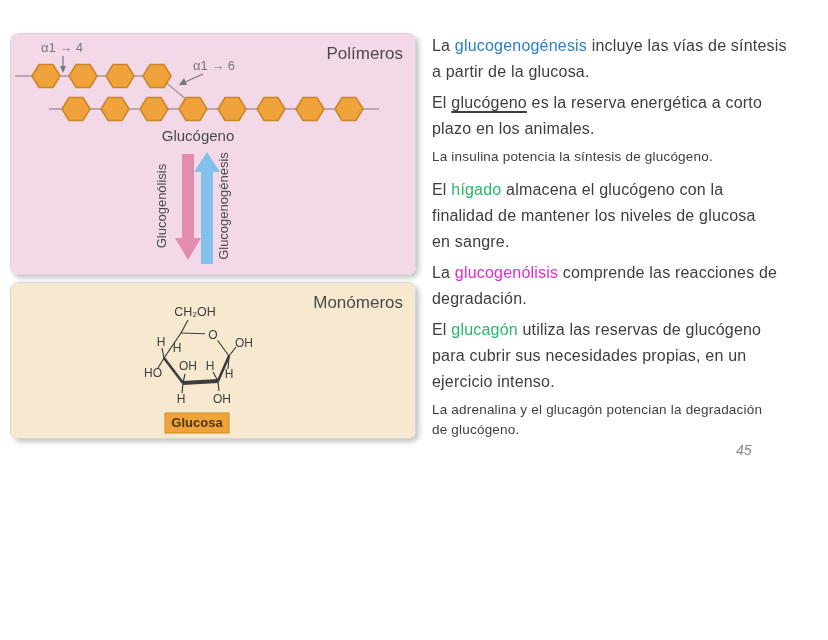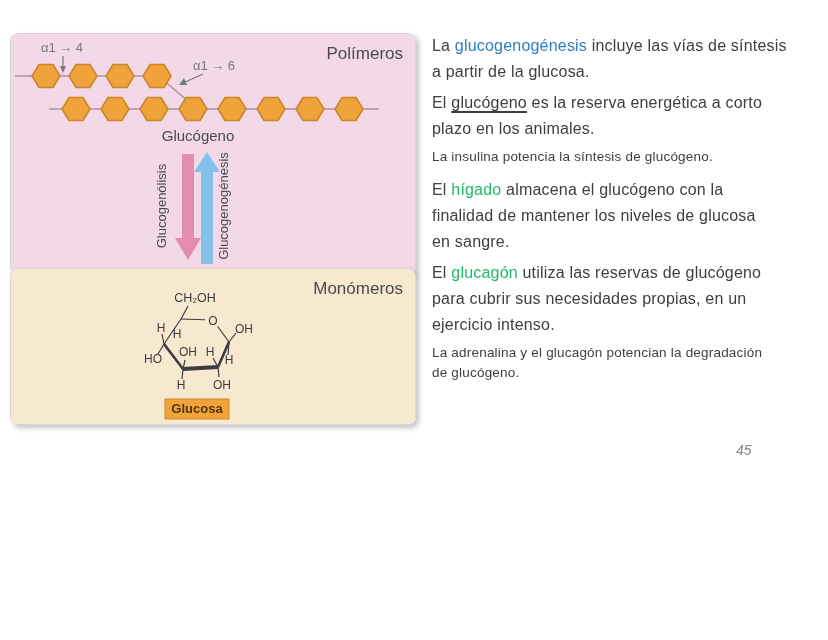--- a/index.html
+++ b/index.html
@@ -8,21 +8,21 @@
     font-family:"Liberation Sans",sans-serif;
     padding-left:20px;
   }
   .panel{
     position:absolute;left:10px;border-radius:8px;
     border:1px solid #d8d4d6;
     box-shadow:3px 3px 5px rgba(90,90,95,.35);
     overflow:hidden;
   }
   .panel-polymers{top:33px;width:404px;height:240px;}
-  .panel-monomers{top:268px;width:404px;height:155px;}
+  .panel-monomers{top:282px;width:404px;height:155px;}
   .panel svg{display:block;}
   .text-col{
     position:absolute;left:432px;top:33px;width:396px;color:#3e3e40;
   }
   .para{
     margin:0 0 5px 0;font-size:16px;line-height:26px;letter-spacing:.2px;
     white-space:pre-line;
   }
   .para[data-size="small"]{font-size:13.5px;line-height:20px;margin:4px 0 10px 0;}
   .kw[data-style="underline"]{text-decoration:underline;text-decoration-thickness:1.5px;text-underline-offset:3px;}
@@ -151,20 +151,22 @@
 
     <p class="para" data-size="large"><span>El </span><span class="kw" data-style="underline">glucógeno</span><span> es la reserva energética a corto
 plazo en los animales.</span></p>
 
     <p class="para" data-size="small"><span>La insulina potencia la síntesis de glucógeno.</span></p>
 
     <p class="para" data-size="large"><span>El </span><span class="kw" data-style="green">hígado</span><span> almacena el glucógeno con la
 finalidad de mantener los niveles de glucosa
 en sangre.</span></p>
 
+    <p class="para" data-size="large"><span>La </span><span class="kw" data-style="magenta">glucogenólisis</span><span> comprende las reacciones de
+degradación.</span></p>
 
     <p class="para" data-size="large"><span>El </span><span class="kw" data-style="green">glucagón</span><span> utiliza las reservas de glucógeno
 para cubrir sus necesidades propias, en un
 ejercicio intenso.</span></p>
 
     <p class="para" data-size="small"><span>La adrenalina y el glucagón potencian la degradación
 de glucógeno.</span></p>
   </div>
 
   <div class="page-number">45</div>

